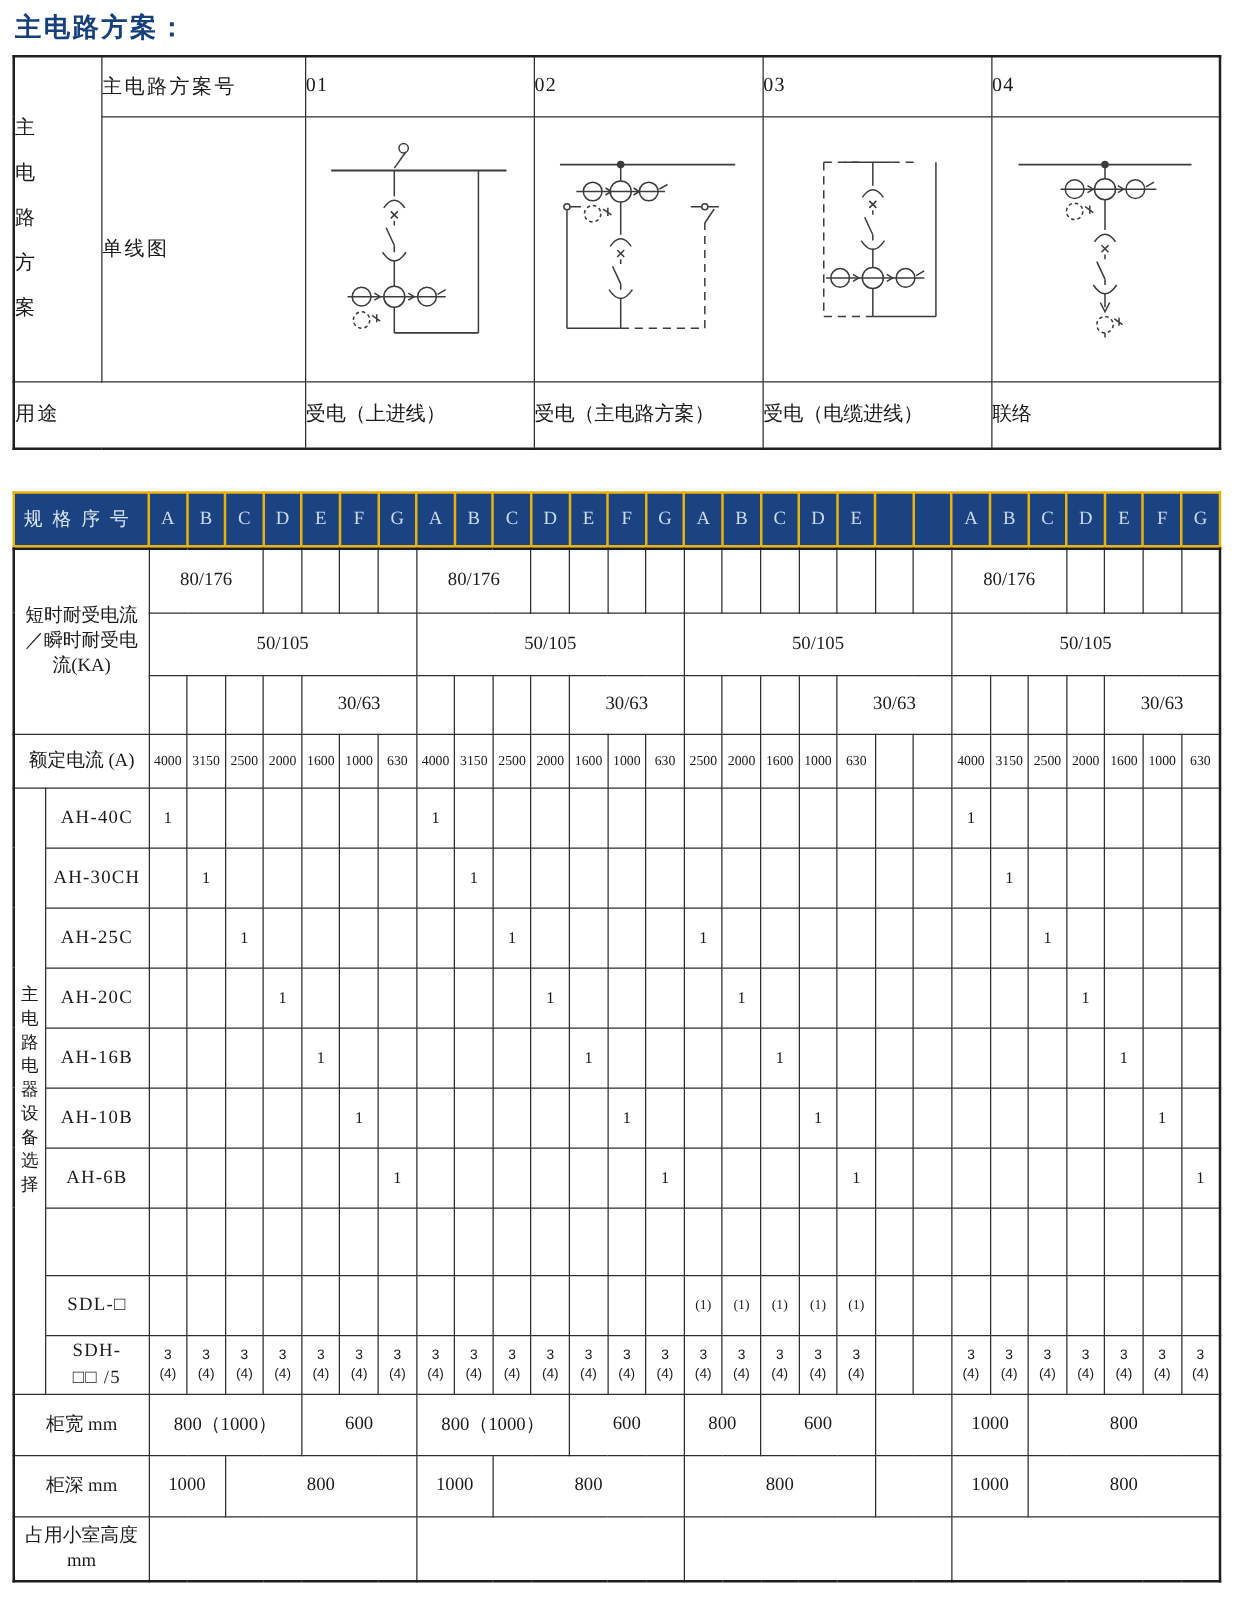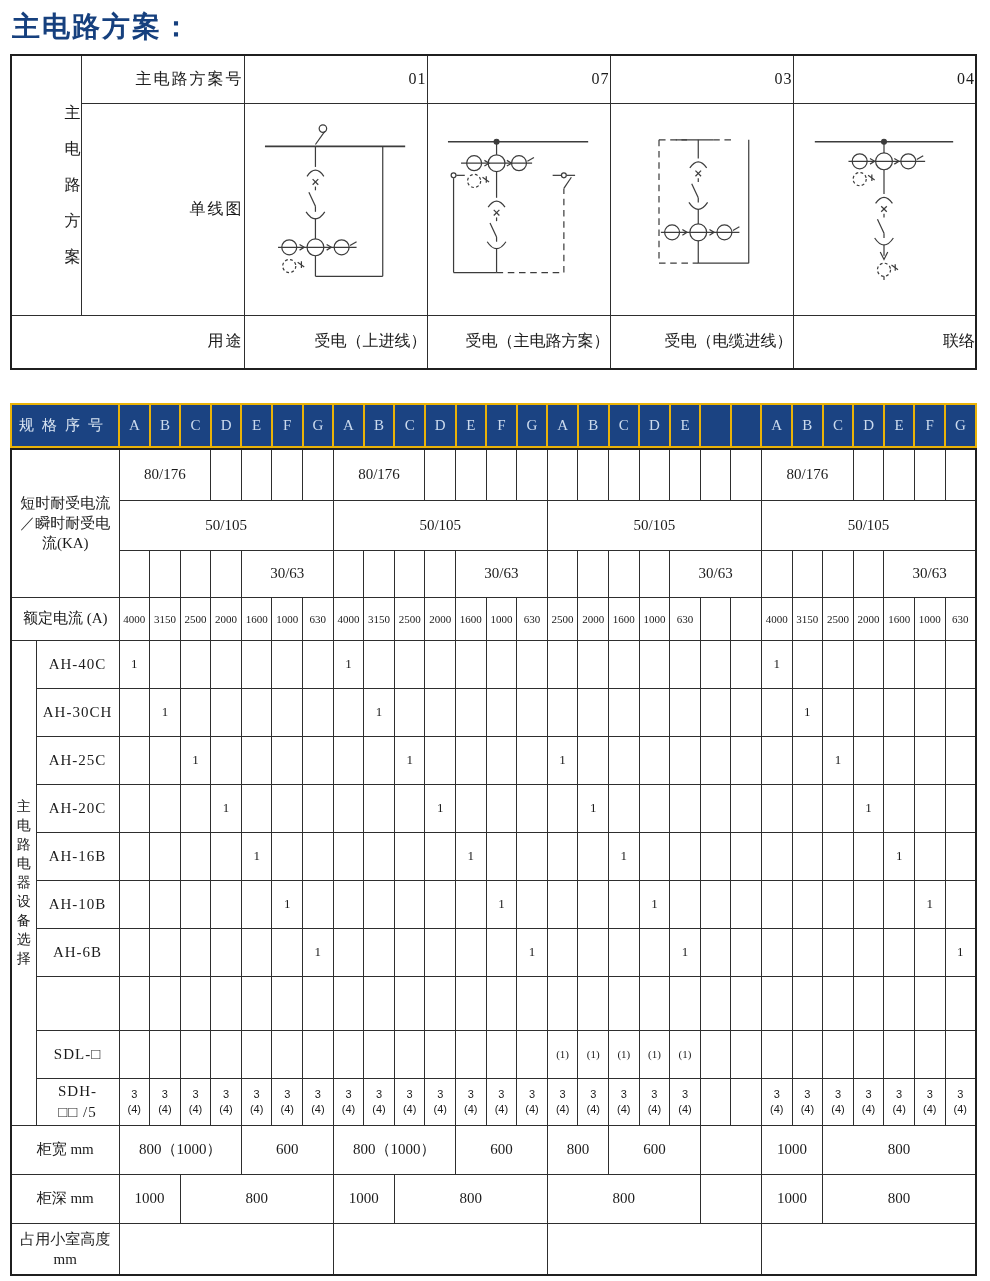--- a/index.html
+++ b/index.html
@@ -13,31 +13,31 @@
   *{box-sizing:border-box;margin:0;padding:0;}
   html,body{background:#fff;}
   body{
     width:990px;height:1281px;overflow:hidden;
     font-family:"Liberation Serif","DejaVu Serif",serif;
     color:#1b1b1b;
   }
   .page{padding:6px 12px 0 10px;}
   .page-title{
     color:var(--title-blue);
-    font-size:28px;font-weight:bold;letter-spacing:2px;
+    font-size:21px;font-weight:bold;letter-spacing:2px;
     margin:2px 0 8px 2px;
   }
   
   table.scheme{
     border-collapse:collapse;table-layout:fixed;width:967px;
     border:2px solid var(--line-dark);
   }
   table.scheme td{
     border:1.4px solid var(--line);
-    text-align:right;vertical-align:middle;
+    text-align:left;vertical-align:middle;
     font-size:16px;padding:0;overflow:hidden;
   }
   td.vcell{width:70px;}
   .vchars div{line-height:36px;font-size:16px;}
   td.hl{font-size:16px;letter-spacing:2px;}
   td.sn{font-size:15px;letter-spacing:1px;}
   td.usage{font-size:16px;}
   td.diag svg{display:block;margin:0 auto;}
   
   table.spec-head{
@@ -93,21 +93,21 @@
         <div class="vchars">
               <div>主</div>
               <div>电</div>
               <div>路</div>
               <div>方</div>
               <div>案</div>
             </div>
       </td>
       <td class="hl">主电路方案号</td>
       <td class="sn">01</td>
-      <td class="sn">07</td>
+      <td class="sn">02</td>
       <td class="sn">03</td>
       <td class="sn">04</td>
     </tr>
     <tr style="height:212px">
       <td class="hl">单线图</td>
 
       <td class="diag">
         <svg width="172" height="196" viewBox="0 0 184 200">
           <g fill="none" stroke="#3c3c3c" stroke-width="1.3">
             <circle cx="78" cy="14" r="4"></circle>

